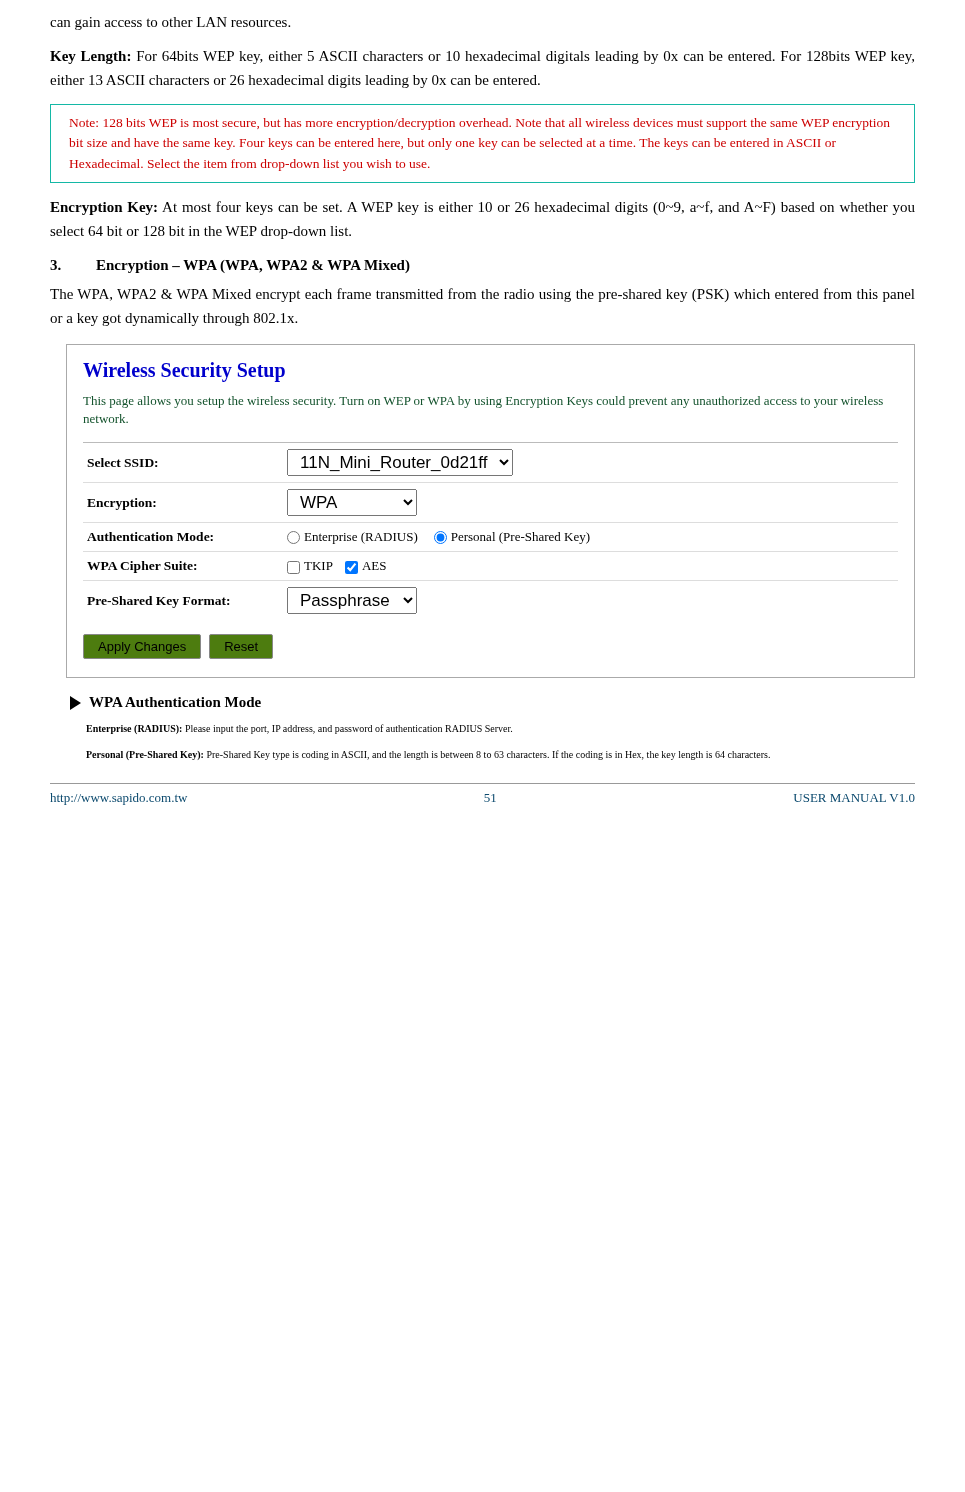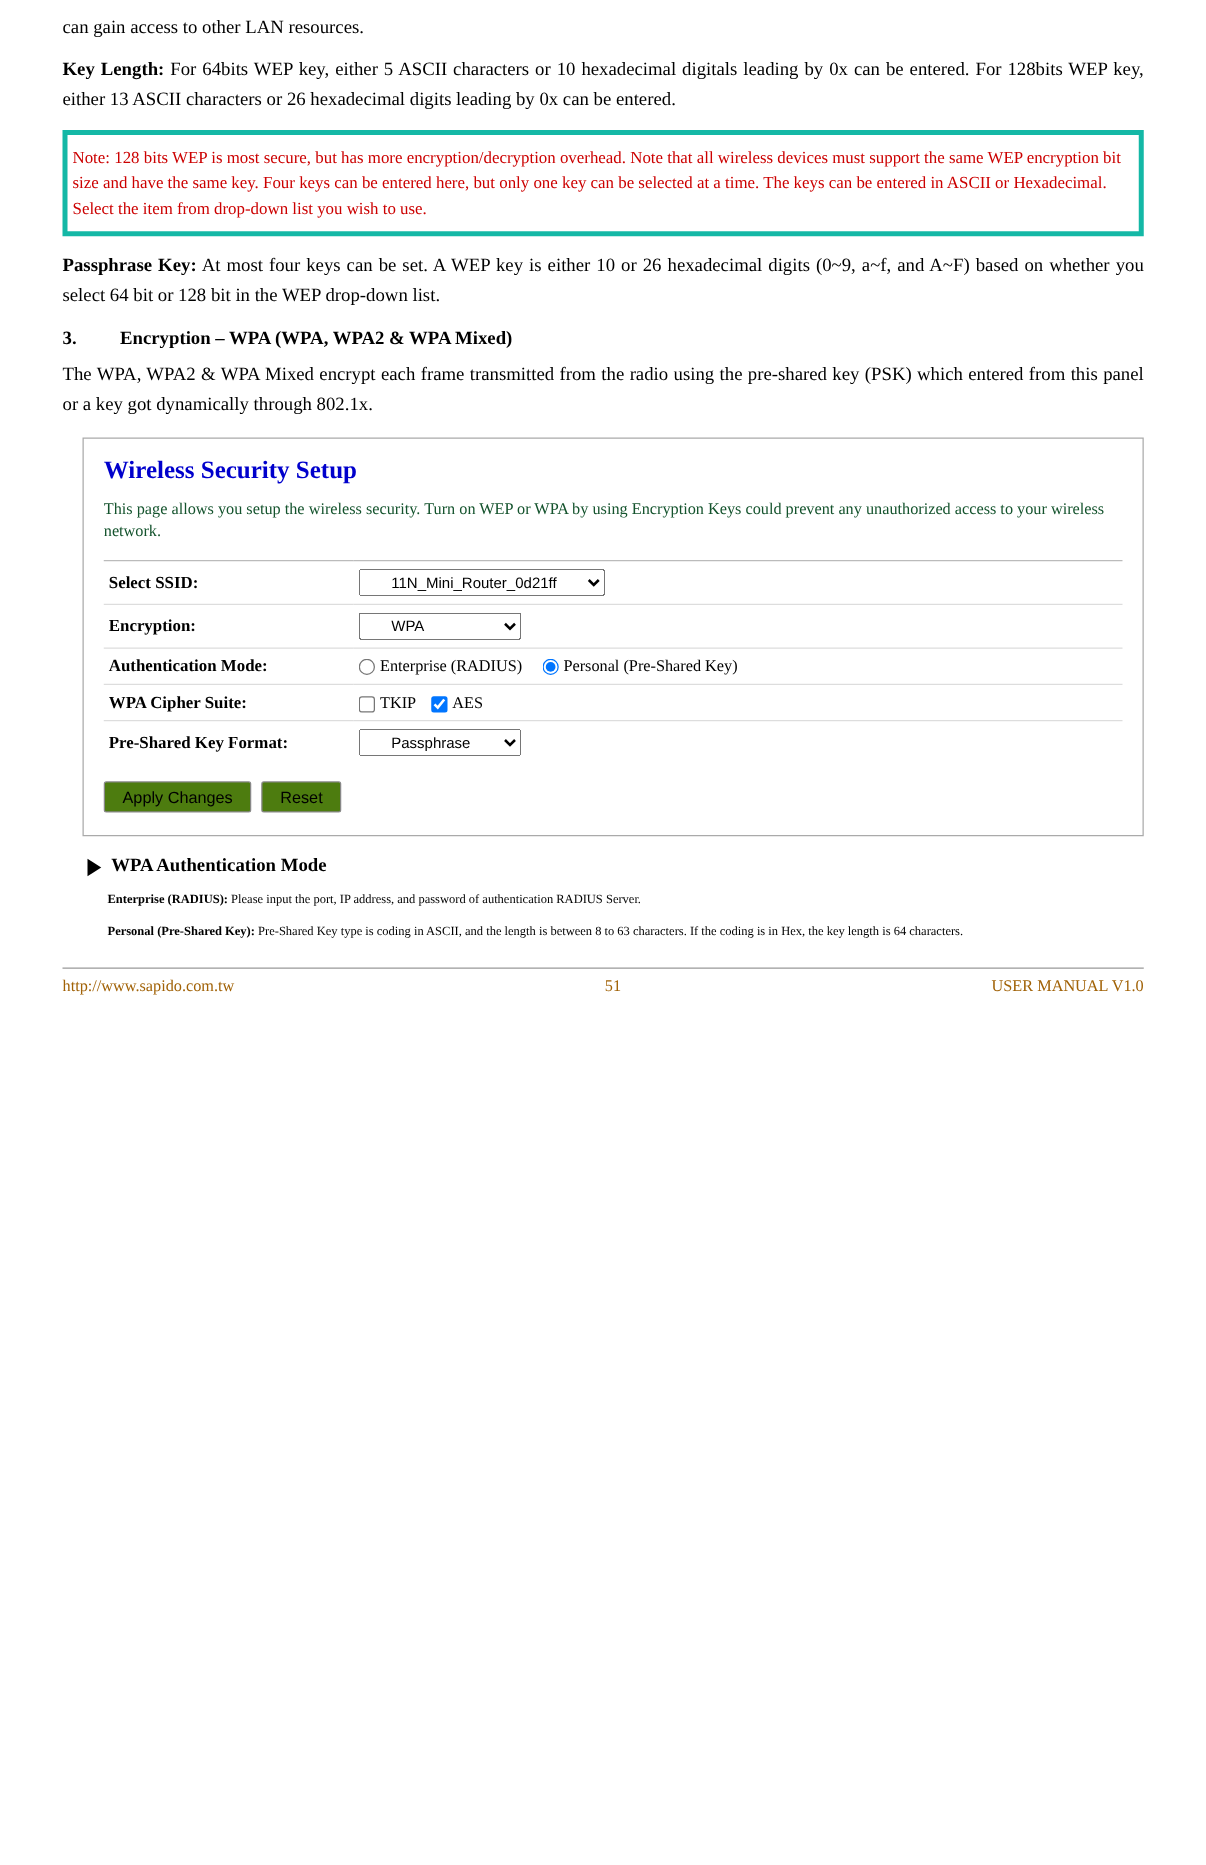--- a/index.html
+++ b/index.html
@@ -14,22 +14,22 @@
     }
     .page-content {
       padding-top: 10px;
     }
     .para {
       margin-bottom: 10px;
       line-height: 1.6;
       text-align: justify;
     }
     .note-box {
-      border: 4px solid #14b8a6;
-      padding: 8px 4px;
+      border: 1px solid #14b8a6;
+      padding: 8px 18px;
       margin: 12px 0;
       color: #cc0000;
       font-size: 13.5px;
       line-height: 1.5;
     }
     .note-box .note-label {
       font-weight: normal;
     }
     .section-heading {
       font-weight: bold;
@@ -70,22 +70,22 @@
     }
     .ws-table tr:first-child td {
       border-top: 1px solid #bbb;
     }
     .ws-table td:first-child {
       font-weight: bold;
       width: 200px;
       color: #000;
     }
     .ws-table select {
-      padding: 2px 21px;
-      font-size: 12px;
+      padding: 2px 8px;
+      font-size: 17px;
       min-width: 130px;
     }
     .ws-table input[type="text"] {
       width: 180px;
       height: 22px;
       border: 1px solid #999;
       font-size: 13px;
       padding: 2px 4px;
     }
     .radio-group {
@@ -154,21 +154,21 @@
       text-align: justify;
       font-size: 10px;
     }
     .footer {
       border-top: 1px solid #999;
       margin-top: 20px;
       padding-top: 6px;
       display: flex;
       justify-content: space-between;
       font-size: 13px;
-      color: #a16207;
+      color: #0c4a6e;
     }
     .footer .page-num {
       text-align: center;
       flex: 1;
     }
     b, strong {
       font-weight: bold;
     }
   </style>
 </head>
@@ -180,21 +180,21 @@
 
   <p class="para">
     <strong>Key Length:</strong><span> For 64bits WEP key, either 5 ASCII characters or 10 hexadecimal digitals leading by 0x can be entered. For 128bits WEP key, either 13 ASCII characters or 26 hexadecimal digits leading by 0x can be entered.</span>
   </p>
 
   <div class="note-box">
     <span class="note-label">Note:</span><span> 128 bits WEP is most secure, but has more encryption/decryption overhead. Note that all wireless devices must support the same WEP encryption bit size and have the same key. Four keys can be entered here, but only one key can be selected at a time. The keys can be entered in ASCII or Hexadecimal. Select the item from drop-down list you wish to use.</span>
   </div>
 
   <p class="para">
-    <strong>Passphrase Key:</strong><span> At most four keys can be set. A WEP key is either 10 or 26 hexadecimal digits (0~9, a~f, and A~F) based on whether you select 64 bit or 128 bit in the WEP drop-down list.</span>
+    <strong>Encryption Key:</strong><span> At most four keys can be set. A WEP key is either 10 or 26 hexadecimal digits (0~9, a~f, and A~F) based on whether you select 64 bit or 128 bit in the WEP drop-down list.</span>
   </p>
 
   <div class="section-heading">
     <span class="num">3.</span>
     <span>Encryption – WPA (WPA, WPA2 &amp; WPA Mixed)</span>
   </div>
 
   <p class="para">The WPA, WPA2 &amp; WPA Mixed encrypt each frame transmitted from the radio using the pre-shared key (PSK) which entered from this panel or a key got dynamically through 802.1x.</p>
 
   <div class="wireless-security-box">

